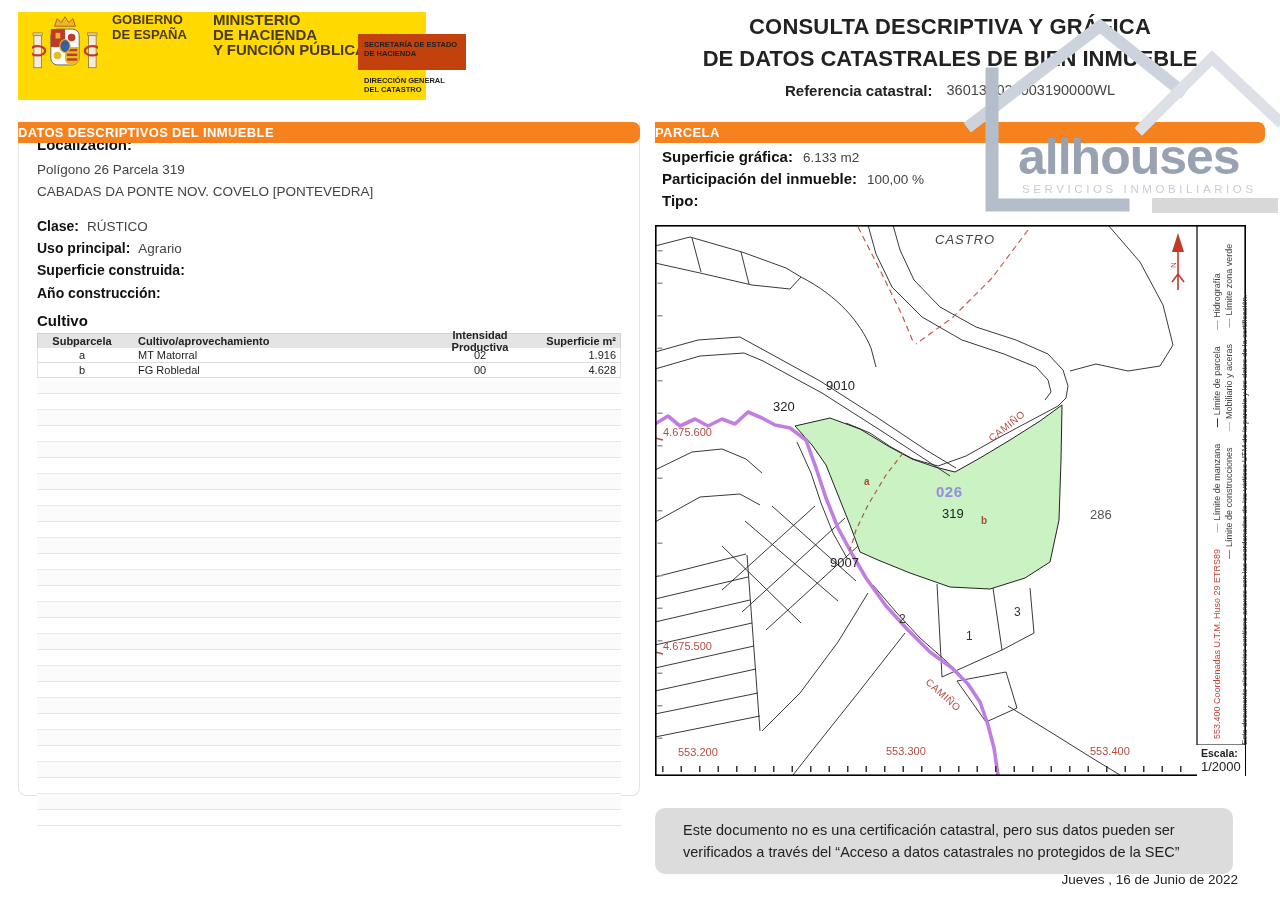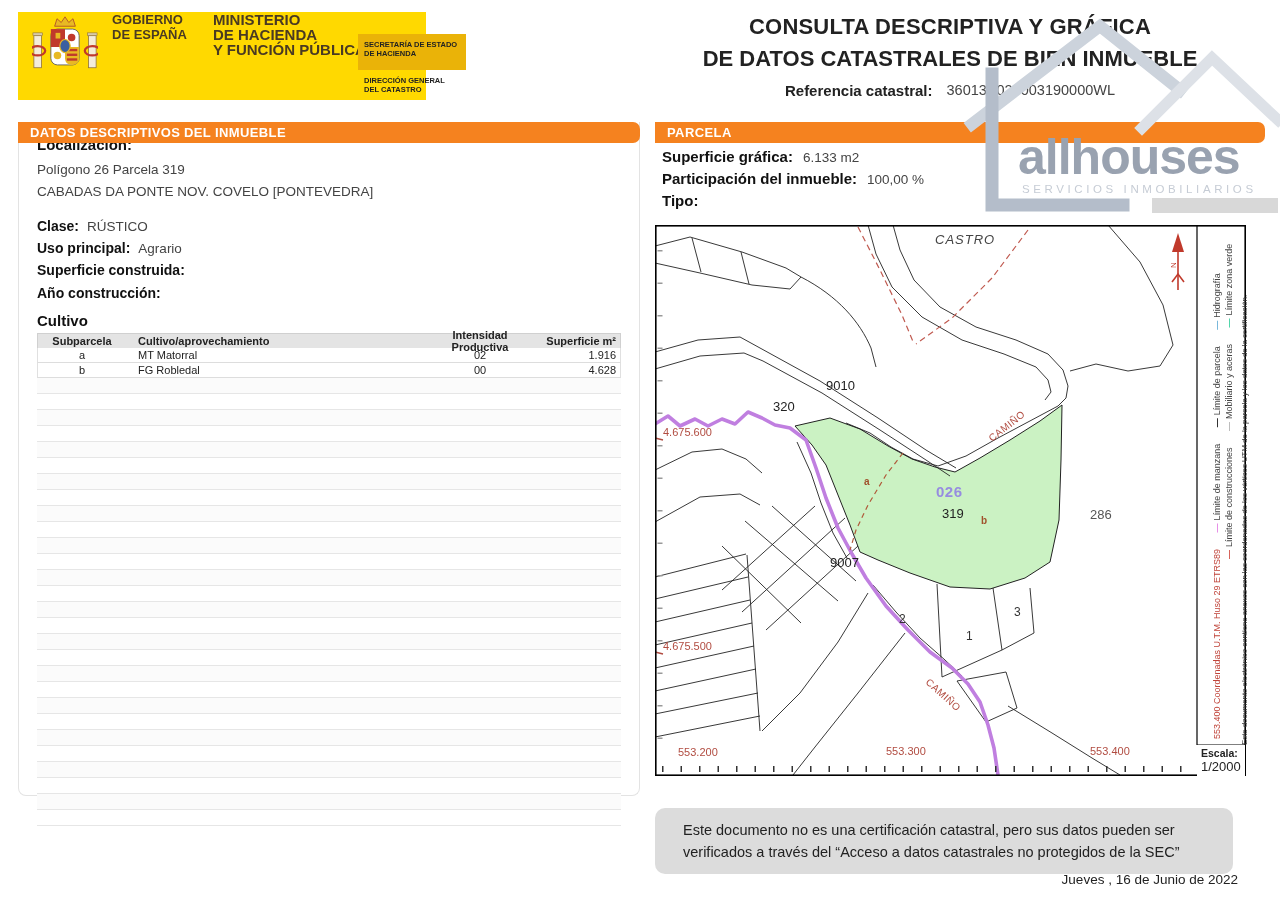--- a/index.html
+++ b/index.html
@@ -6,37 +6,37 @@
   html,body { width:1280px; height:903px; background:#fff; overflow:hidden;
               font-family:"Liberation Sans", sans-serif; color:#222; position:relative; }
 
   .abs { position:absolute; }
 
   
   .gov-banner { left:18px; top:12px; width:408px; height:88px; background:#FFD900; display:flex; align-items:flex-start; }
   .coa { margin-left:14px; }
   .gov-block { margin-left:14px; font-weight:bold; color:#4a3a22; font-size:13px; line-height:15px; }
   .min-block { margin-left:26px; font-weight:bold; color:#4a3a22; font-size:15px; line-height:15px; }
-  .sec-box { left:358px; top:34px; width:108px; height:36px; background:#eab308; font-size:7.5px; font-weight:bold;
+  .sec-box { left:358px; top:34px; width:108px; height:36px; background:#c2410c; font-size:7.5px; font-weight:bold;
              padding:6px 0 0 6px; line-height:9px; color:#222; }
   .dir-box { left:364px; top:76px; font-size:7.5px; font-weight:bold; line-height:9px; color:#222; }
 
   .doc-title { left:660px; top:14px; width:580px; text-align:center; z-index:3; }
   .doc-title .t1 { font-size:22px; font-weight:bold; letter-spacing:.2px; }
   .doc-title .t2 { font-size:22px; font-weight:bold; margin-top:6px; }
   .ref-row { left:660px; top:82px; width:580px; display:flex; justify-content:center; gap:14px; z-index:3; }
   .ref-row .lbl { font-size:15px; font-weight:bold; }
   .ref-row .val { font-size:14.5px; color:#444; }
 
   
   .logo-wrap { left:960px; top:8px; width:320px; height:210px; z-index:4; pointer-events:none; }
 
   
   .obar { height:21px; background:#F5821F; color:#fff; font-size:13px; font-weight:bold;
-          border-radius:0 7px 7px 0; display:flex; align-items:center; padding-left:12px; z-index:2; letter-spacing:.3px; }
+          border-radius:0 7px 7px 0; display:flex; align-items:center; z-index:2; letter-spacing:.3px; }
   .obar .xb { font-weight:800; margin-left:4px; letter-spacing:.4px; }
 
   
   .left-panel { left:18px; top:122px; width:622px; height:674px; border:1px solid #e3e3e3;
                 border-radius:0 0 8px 8px; border-top:none; background:#fff; }
   .lp-inner { padding:0 18px; }
   .f-label { font-size:15px; font-weight:bold; color:#111; }
   .f-value { font-size:13.5px; color:#444; }
   .row-inline { display:flex; align-items:flex-end; gap:8px; }
 

